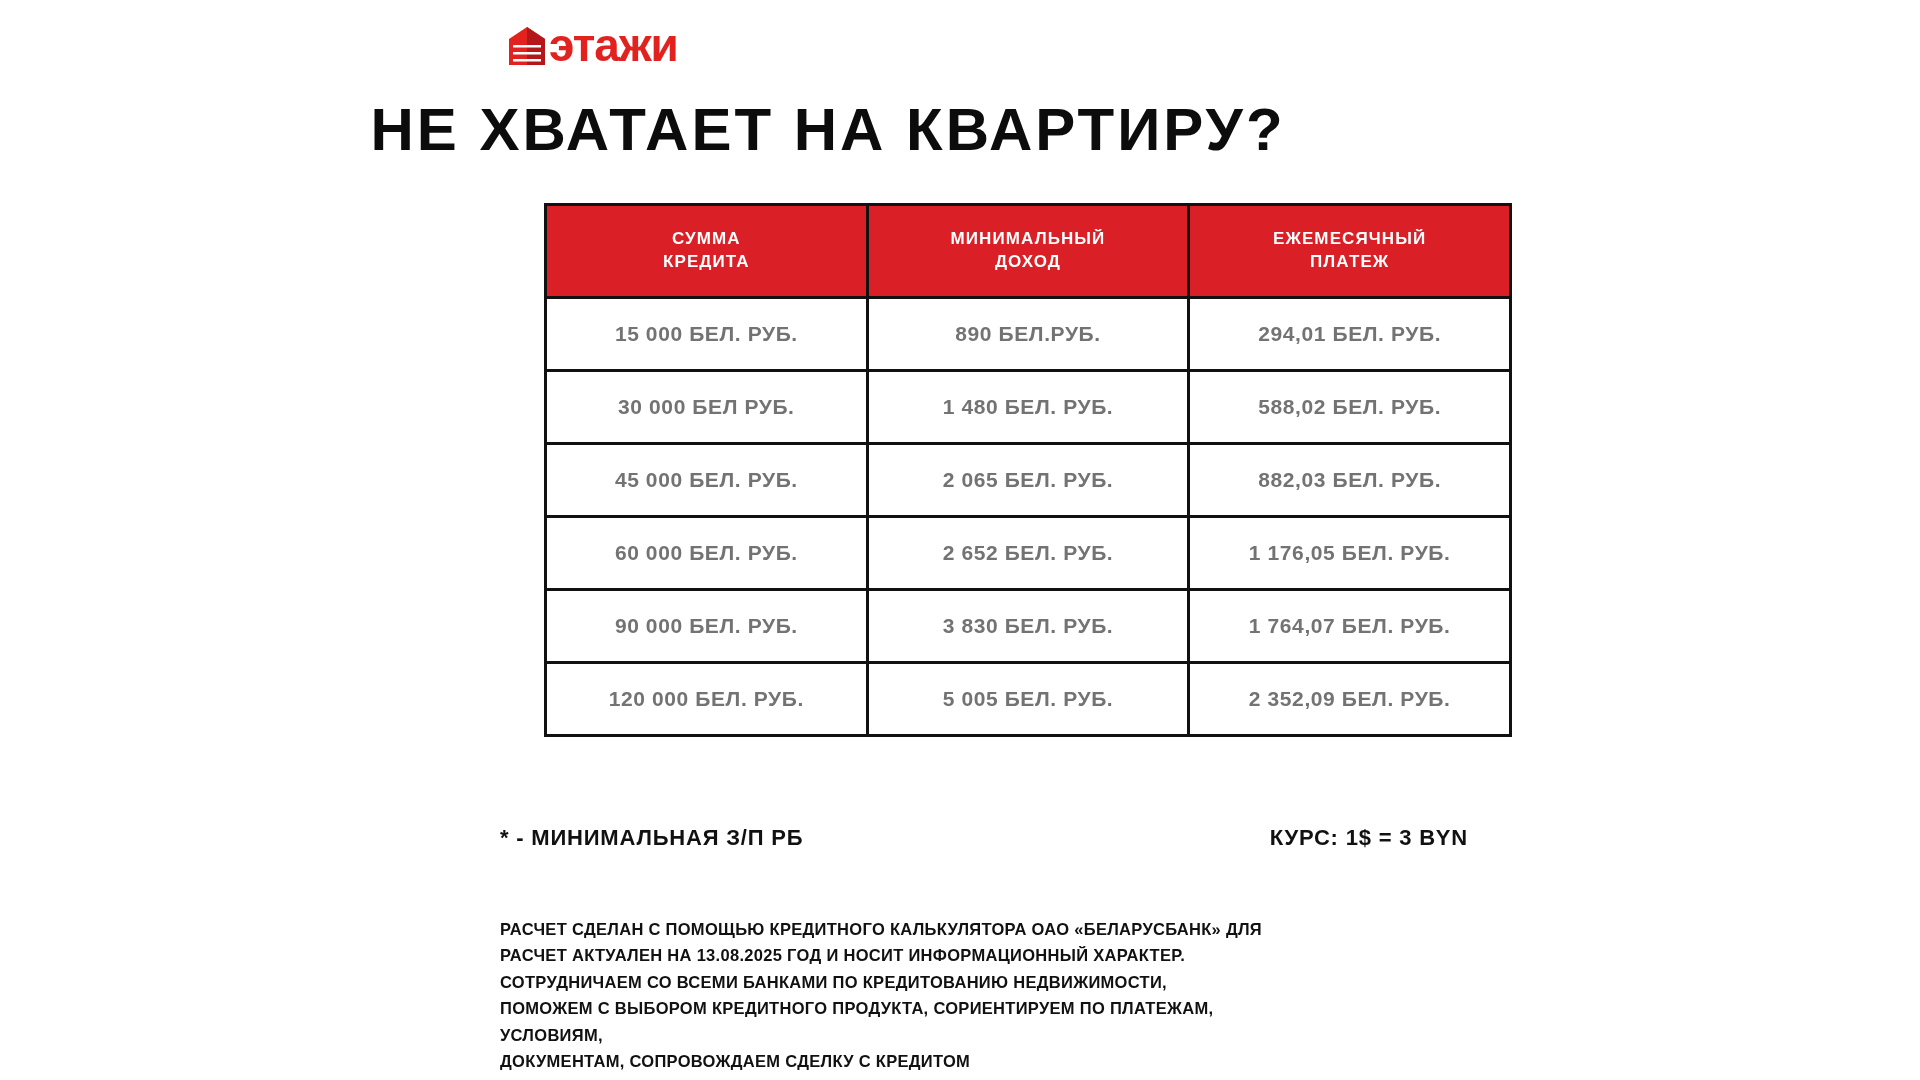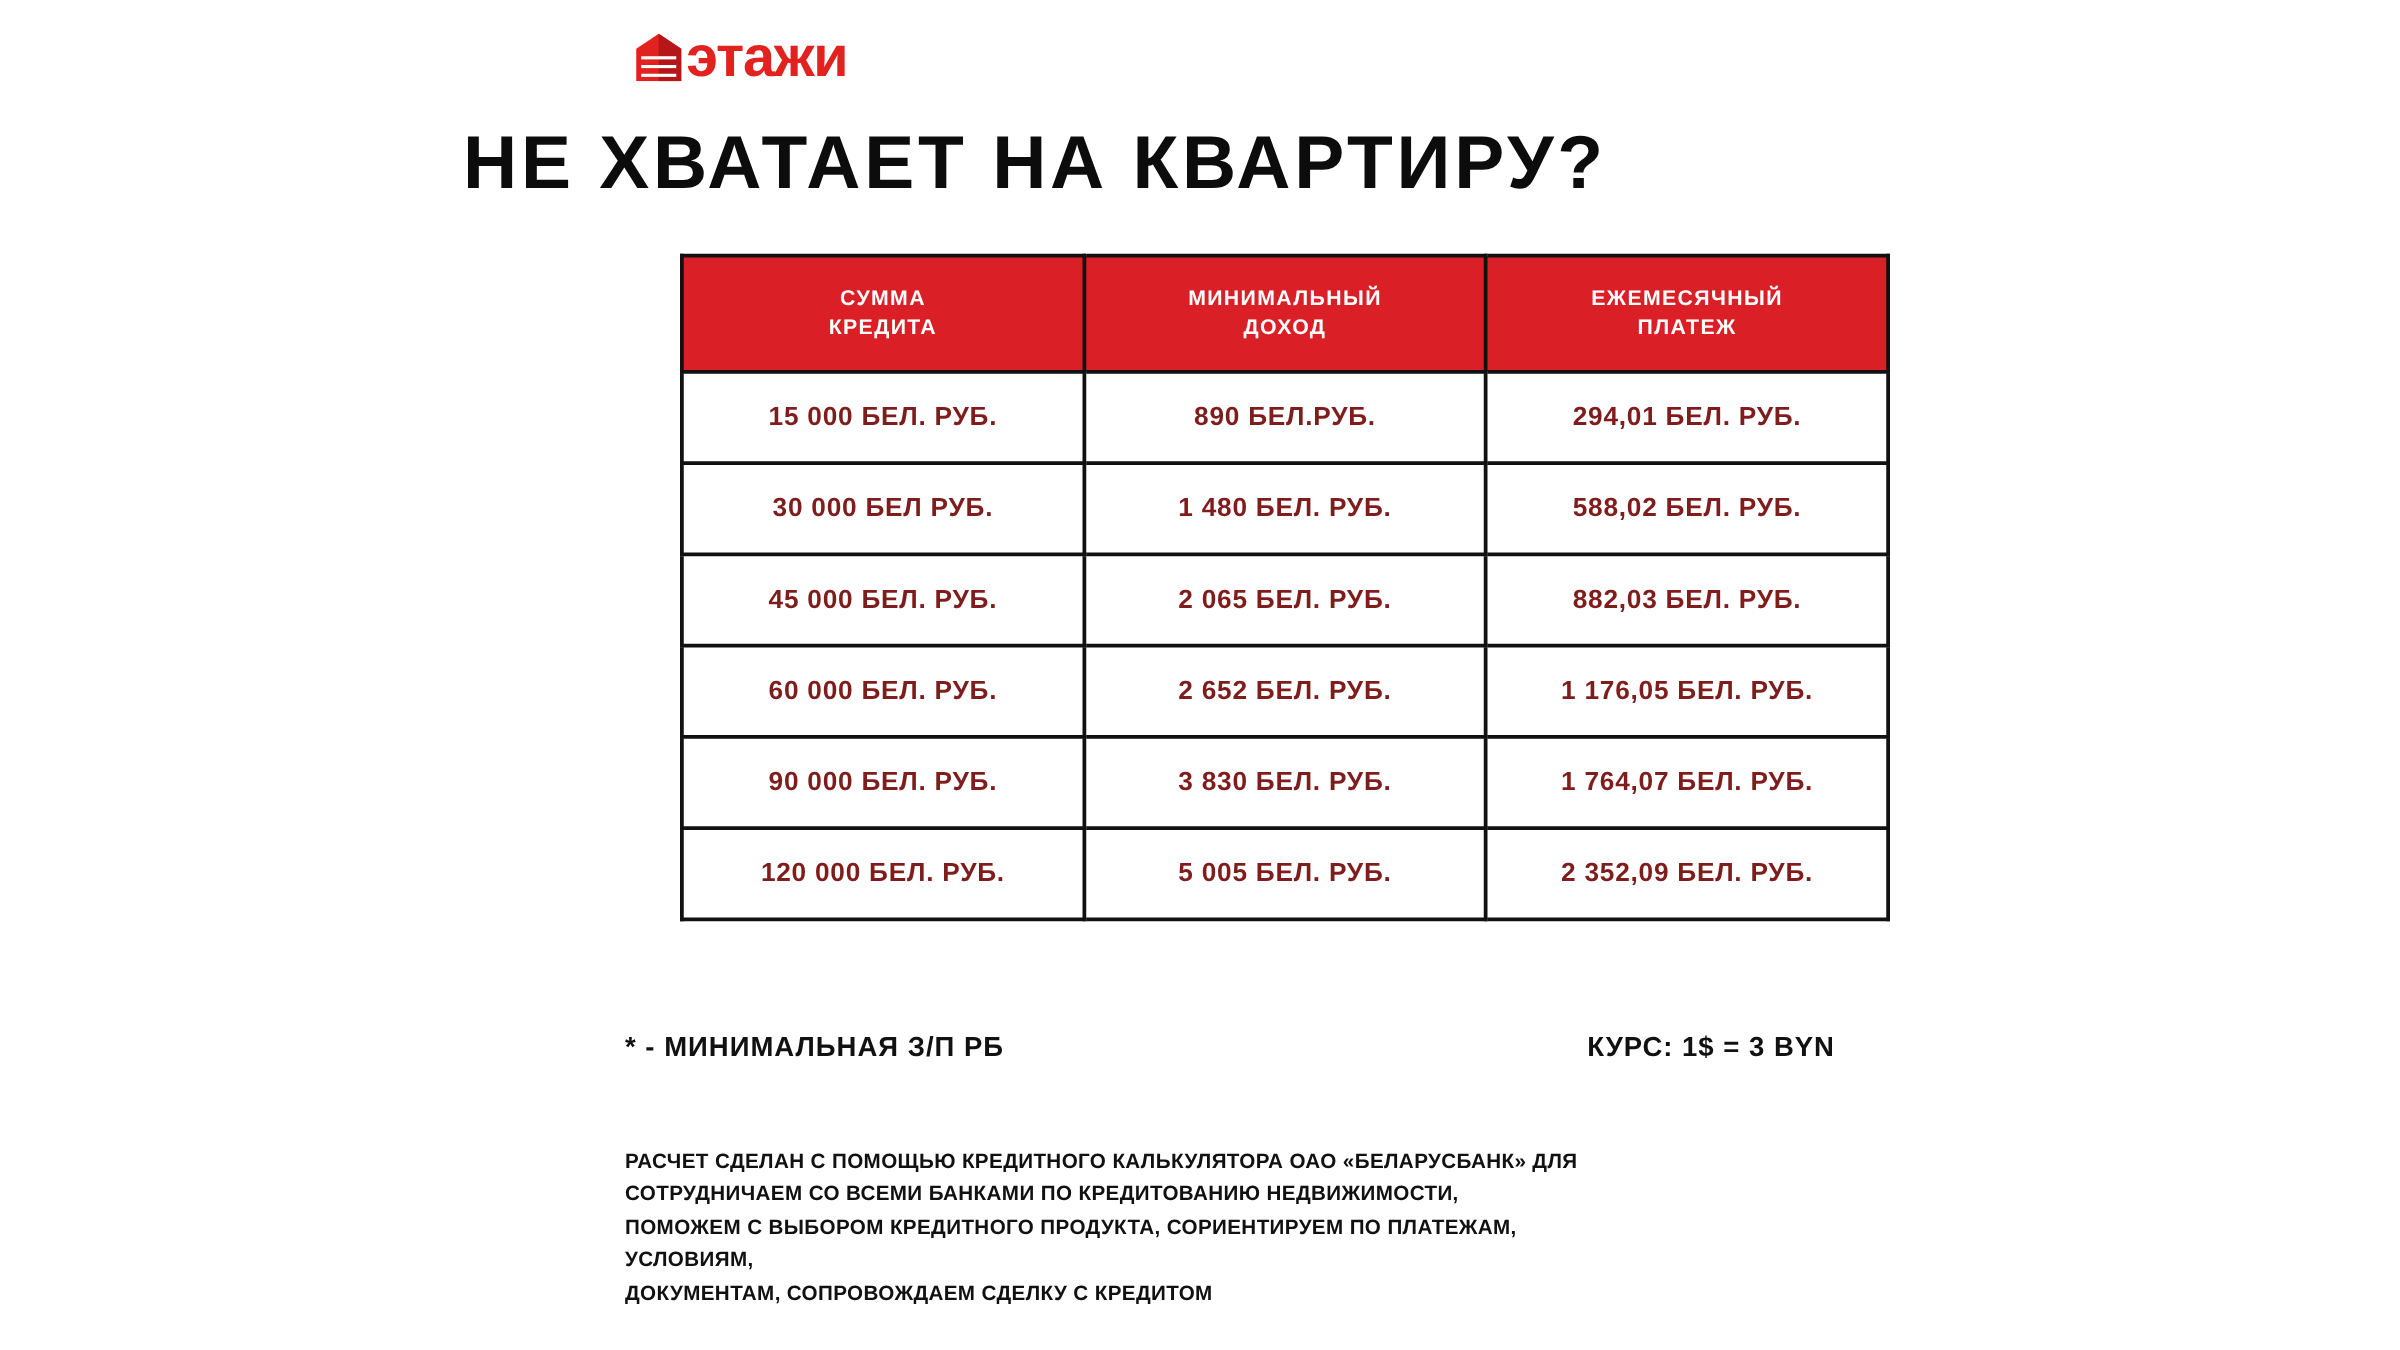--- a/index.html
+++ b/index.html
@@ -72,21 +72,21 @@
     font-weight: bold;
     letter-spacing: 1.1px;
     padding: 22px 8px;
     line-height: 1.35;
     border: 3px solid #111111;
     text-transform: uppercase;
   }
   table.rate-table td {
     font-size: 21px;
     font-weight: bold;
-    color: #7f1d1d;
+    color: #737373;
     text-align: center;
     padding: 23px 8px;
     border: 3px solid #111111;
     letter-spacing: 0.6px;
     background: #ffffff;
   }
   
   .notes-row {
     position: absolute;
     left: 500px;
@@ -190,19 +190,20 @@
     </table>
   </div>
 
   <div class="notes-row">
     <div>* - МИНИМАЛЬНАЯ З/П РБ</div>
     <div>КУРС: 1$ = 3 BYN</div>
   </div>
 
   <div class="disclaimer">
     <p>РАСЧЕТ СДЕЛАН С ПОМОЩЬЮ КРЕДИТНОГО КАЛЬКУЛЯТОРА ОАО «БЕЛАРУСБАНК» ДЛЯ</p>
+    <p>РАСЧЕТ АКТУАЛЕН НА 13.08.2025 ГОД И НОСИТ ИНФОРМАЦИОННЫЙ ХАРАКТЕР.</p>
     <p>СОТРУДНИЧАЕМ СО ВСЕМИ БАНКАМИ ПО КРЕДИТОВАНИЮ НЕДВИЖИМОСТИ,</p>
     <p>ПОМОЖЕМ С ВЫБОРОМ КРЕДИТНОГО ПРОДУКТА, СОРИЕНТИРУЕМ ПО ПЛАТЕЖАМ,</p>
     <p>УСЛОВИЯМ,</p>
     <p>ДОКУМЕНТАМ, СОПРОВОЖДАЕМ СДЕЛКУ С КРЕДИТОМ</p>
   </div>
 
 </div>
 
 </body></html>

